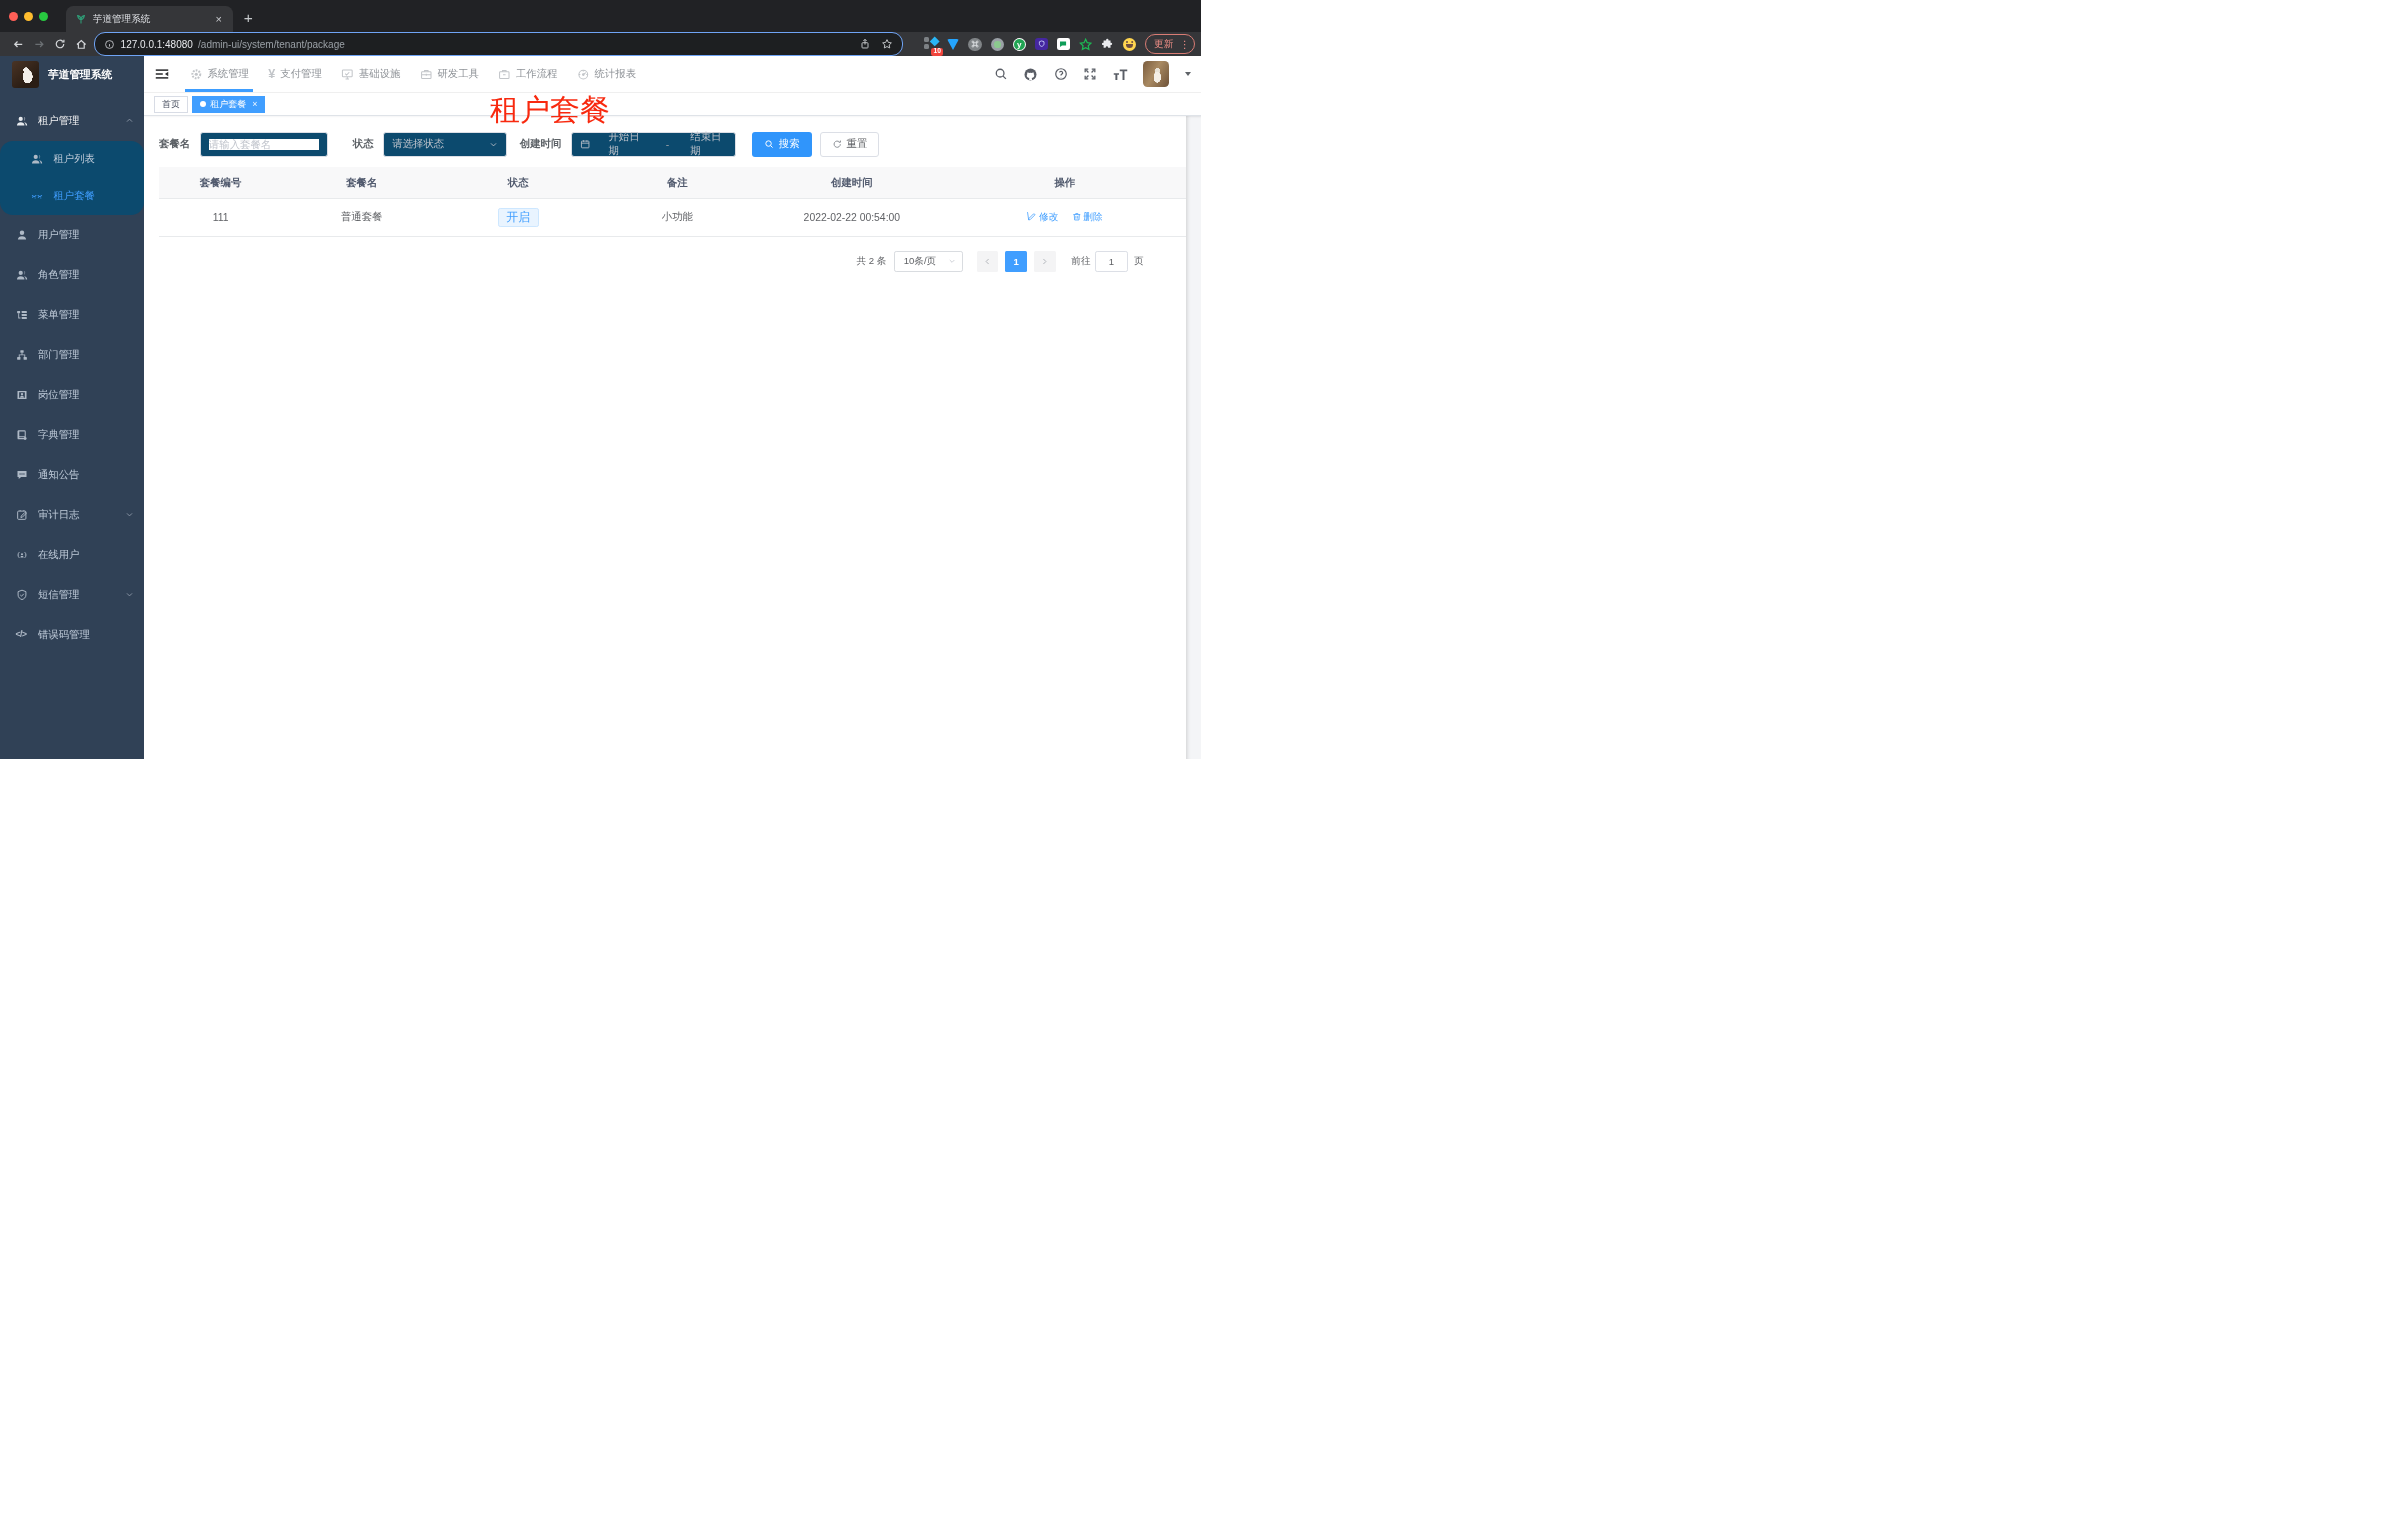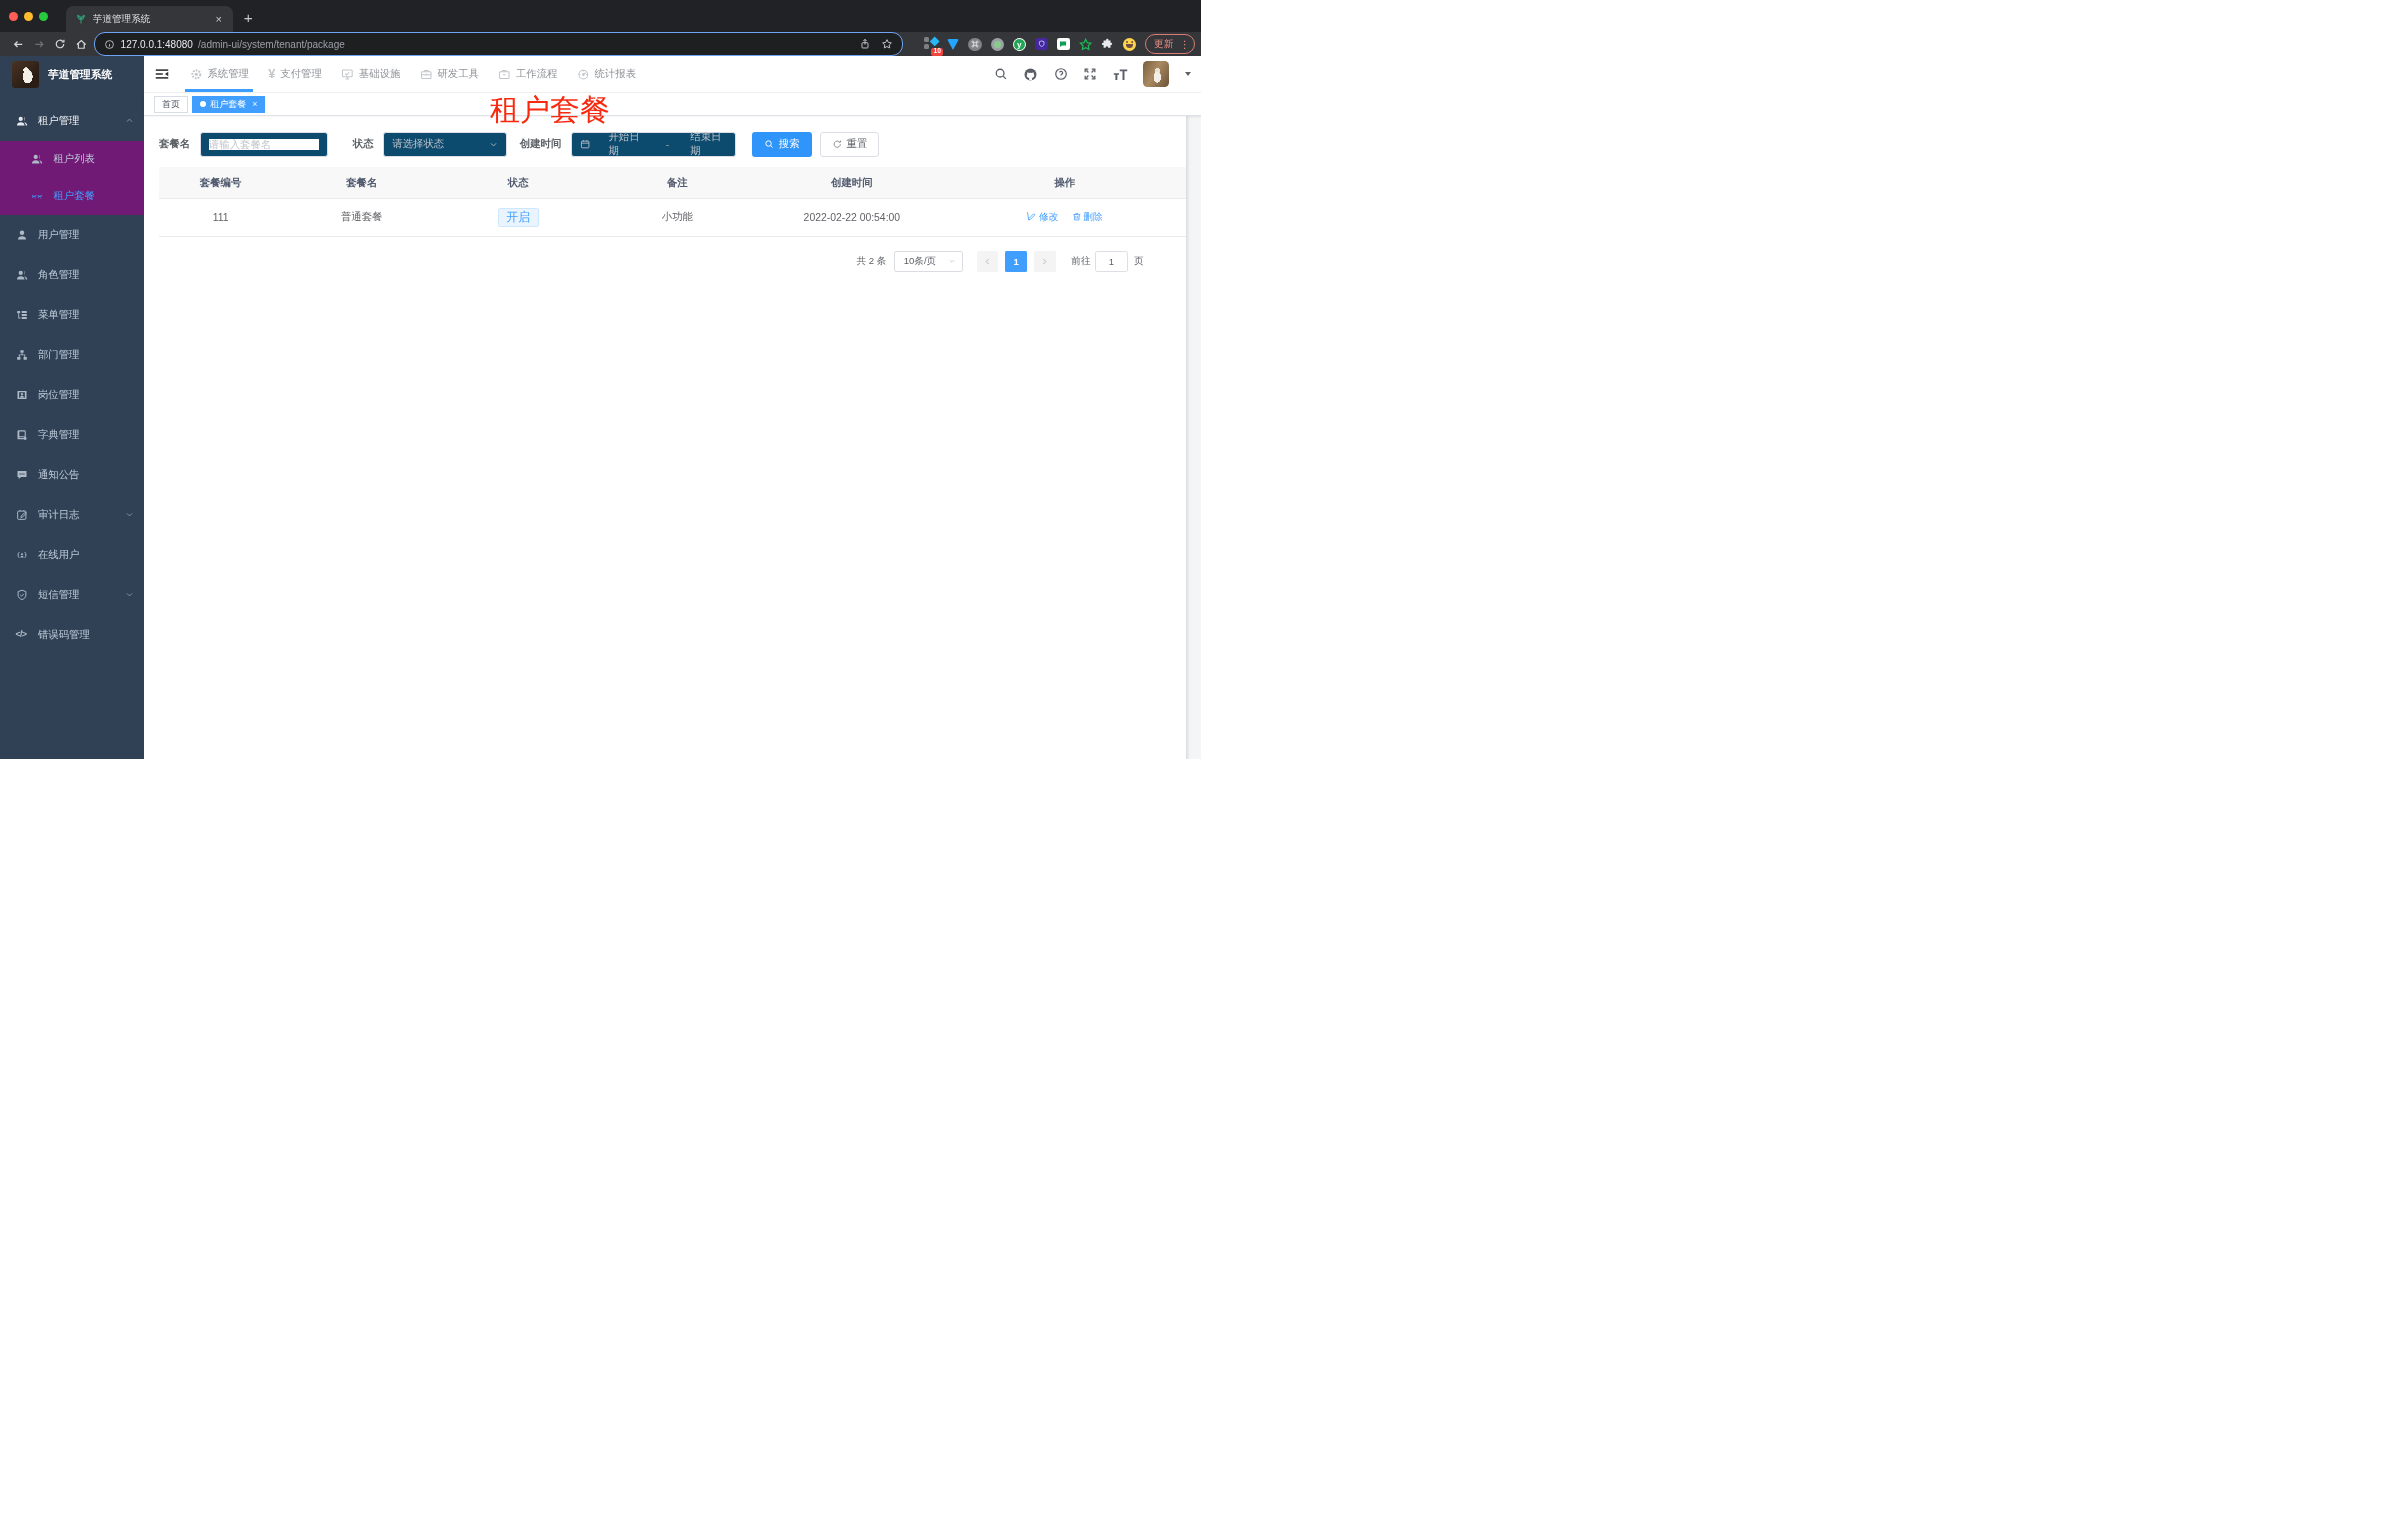--- a/index.html
+++ b/index.html
@@ -57,21 +57,21 @@
   .logo-img { width:27px; height:27px; border-radius:3px; flex-shrink:0;
     background: radial-gradient(ellipse 8.1px 11px at 58% 58%, #f3efe9 0 60%, transparent 62%),
                 radial-gradient(circle 3px at 52% 34%, #f3efe9 0 90%, transparent 95%),
                 linear-gradient(140deg,#4a3425,#2a1d14 70%); }
   .app-title { color:#fff; font-weight:bold; font-size:10.7px; white-space:nowrap; }
   .menu { margin-top:7.4px; }
   .m-item { height:40px; display:flex; align-items:center; gap:10.4px; padding:0 10.4px 0 15.5px; cursor:pointer; }
   .m-item .micon { width:12px; height:12px; flex-shrink:0; color:#aeb9c6; }
   .m-item .chev { margin-left:auto; color:#8d99a8; }
   .m-item.parent-open { color:#f4f4f5; } .m-item.parent-open .micon { color:#e7eaee; }
-  .submenu { background:#701a75; }
+  .submenu { background:#0c4a6e;border-radius:13px; }
   .submenu .m-item { height:37px; padding-left:31px; }
   .m-item.active { color:#409eff; } .m-item.active .micon { color:#409eff; }
   .code-glyph { font-size:9px; font-weight:bold; letter-spacing:-0.7px; }
 
   .main { flex:1; position:relative; min-width:0; display:flex; flex-direction:column; }
   .app-header { height:37px; display:flex; align-items:center; border-bottom:0.7px solid #f0f0f0; flex-shrink:0; }
   .collapse-btn { padding:0 11px; color:#303133; display:flex; align-items:center; cursor:pointer; }
   .topnav { display:flex; height:100%; }
   .nav-item { height:100%; display:flex; align-items:center; gap:5.2px; padding:0 9.6px; color:#8f9398; font-size:10.4px; position:relative; cursor:pointer; white-space:nowrap; }
   .nav-item .navicon { color:#c2c5c9; display:flex; }

